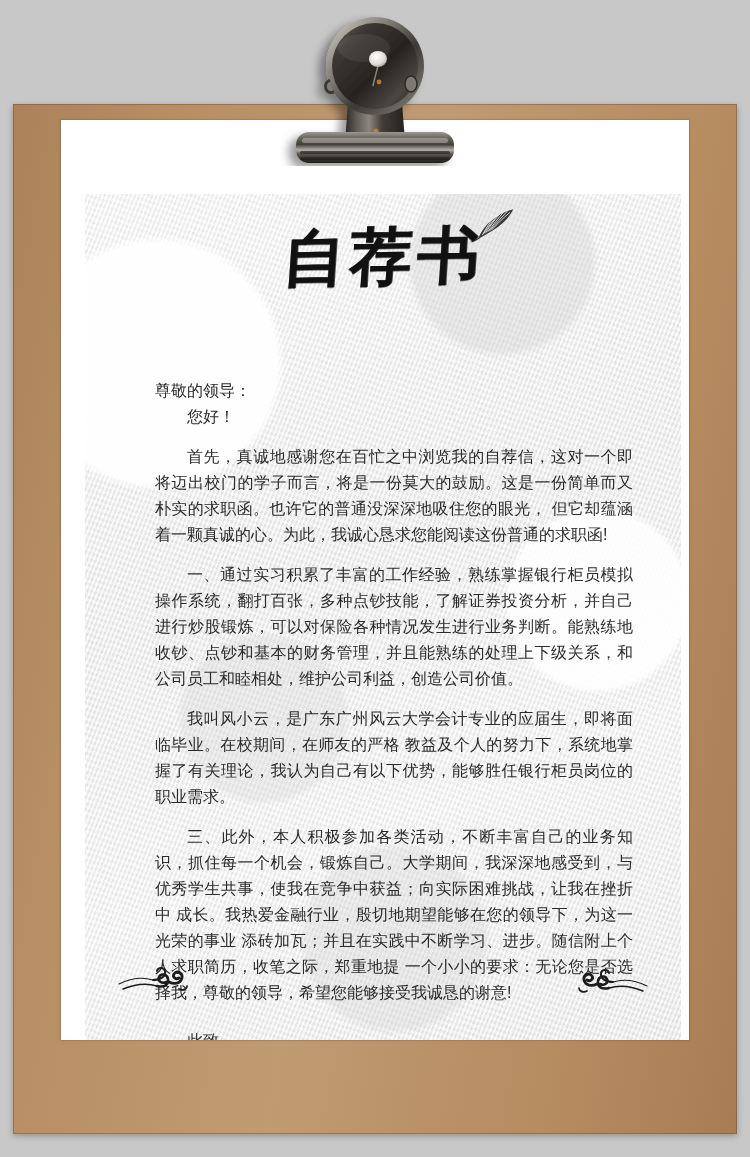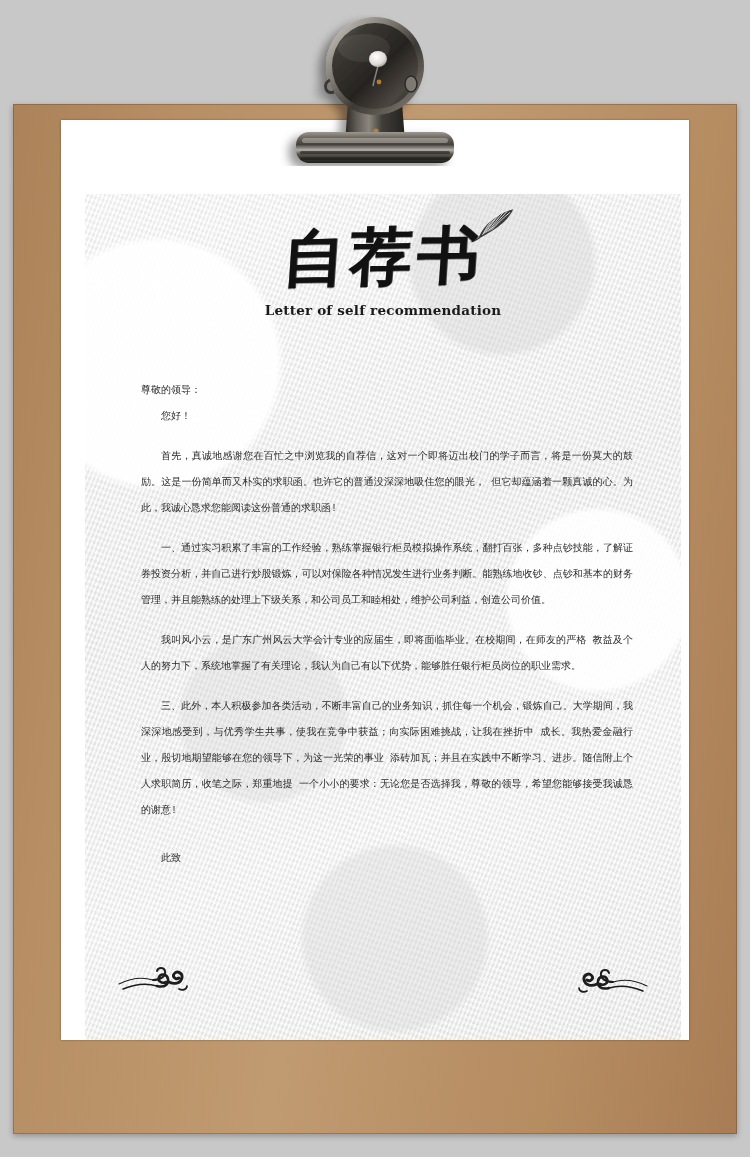--- a/index.html
+++ b/index.html
@@ -110,28 +110,27 @@
     font-family: "DejaVu Serif", "Liberation Serif", serif;
     font-size: 13.5px;
     font-weight: 700;
     letter-spacing: 0.2px;
     color: #1b1b1b;
   }
 
   
   .body-text {
     position: absolute;
-    left: 56px;
+    left: 70px;
     right: 48px;
     top: 184px;
-    font-size: 10px;
+    font-size: 16px;
     line-height: 26px;
     color: #2a2a2a;
     text-align: justify;
-    font-family: Liberation Mono, monospace;
   }
   .body-text p {
     margin: 0 0 14px 0;
     text-indent: 2em;
   }
   .body-text p.no-indent { text-indent: 0; }
   .body-text p.tight { margin-bottom: 0; }
 
   .closing {
     margin-top: 22px;
@@ -167,21 +166,20 @@
               <path d="M37 5 C31 10 25 16 20 22" fill="none"></path>
               <path d="M34 4 C29 10 23 16 18 23" fill="none"></path>
               <path d="M31 4 C26 10 21 17 16 24" fill="none"></path>
               <path d="M28 5 C23 11 18 18 14 25" fill="none"></path>
               <path d="M25 7 C21 13 16 19 12 26" fill="none"></path>
               <path d="M22 9 C18 14 14 20 11 27" fill="none"></path>
             </g>
             <path d="M8 30 C5 32 3 33 0 34" stroke="#2b2b2b" stroke-width="1.3" fill="none"></path>
           </svg>
         </div>
-        <div class="title-en">Letter of self recommendation</div>
       </div>
 
       <div class="body-text">
 
         <p class="no-indent tight">尊敬的领导：</p>
         <p>您好！</p>
 
         <p>首先，真诚地感谢您在百忙之中浏览我的自荐信，这对一个即将迈出校门的学子而言，将是一份莫大的鼓励。这是一份简单而又朴实的求职函。也许它的普通没深深地吸住您的眼光，  但它却蕴涵着一颗真诚的心。为此，我诚心恳求您能阅读这份普通的求职函!</p>
         <p>一、通过实习积累了丰富的工作经验，熟练掌握银行柜员模拟操作系统，翻打百张，多种点钞技能，了解证券投资分析，并自己进行炒股锻炼，可以对保险各种情况发生进行业务判断。能熟练地收钞、点钞和基本的财务管理，并且能熟练的处理上下级关系，和公司员工和睦相处，维护公司利益，创造公司价值。</p>
         <p>我叫风小云，是广东广州风云大学会计专业的应届生，即将面临毕业。在校期间，在师友的严格  教益及个人的努力下，系统地掌握了有关理论，我认为自己有以下优势，能够胜任银行柜员岗位的职业需求。</p>

